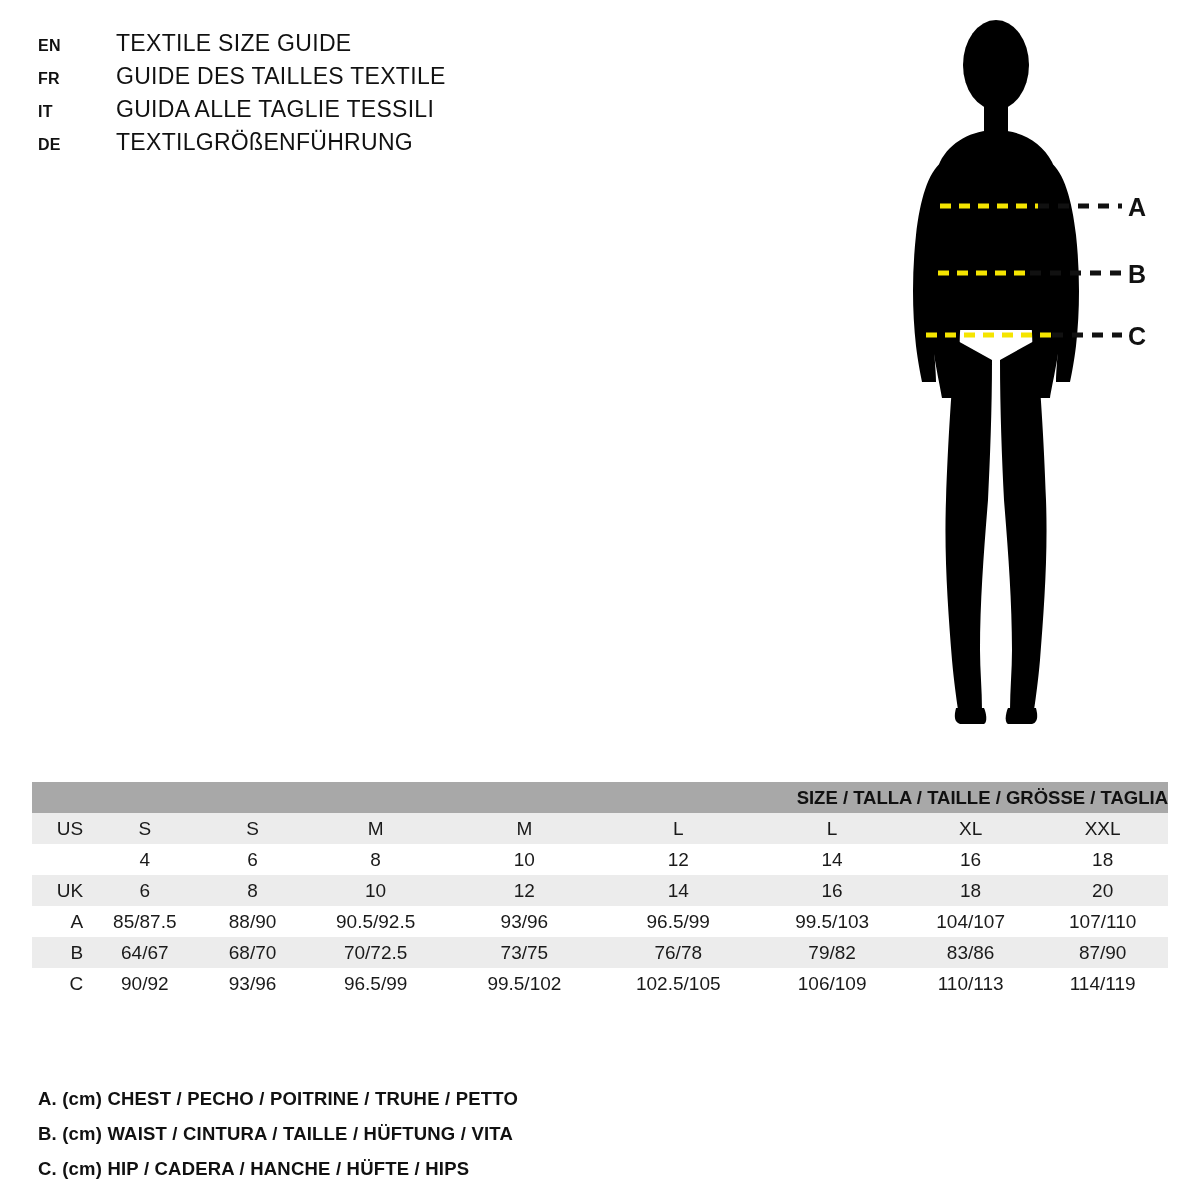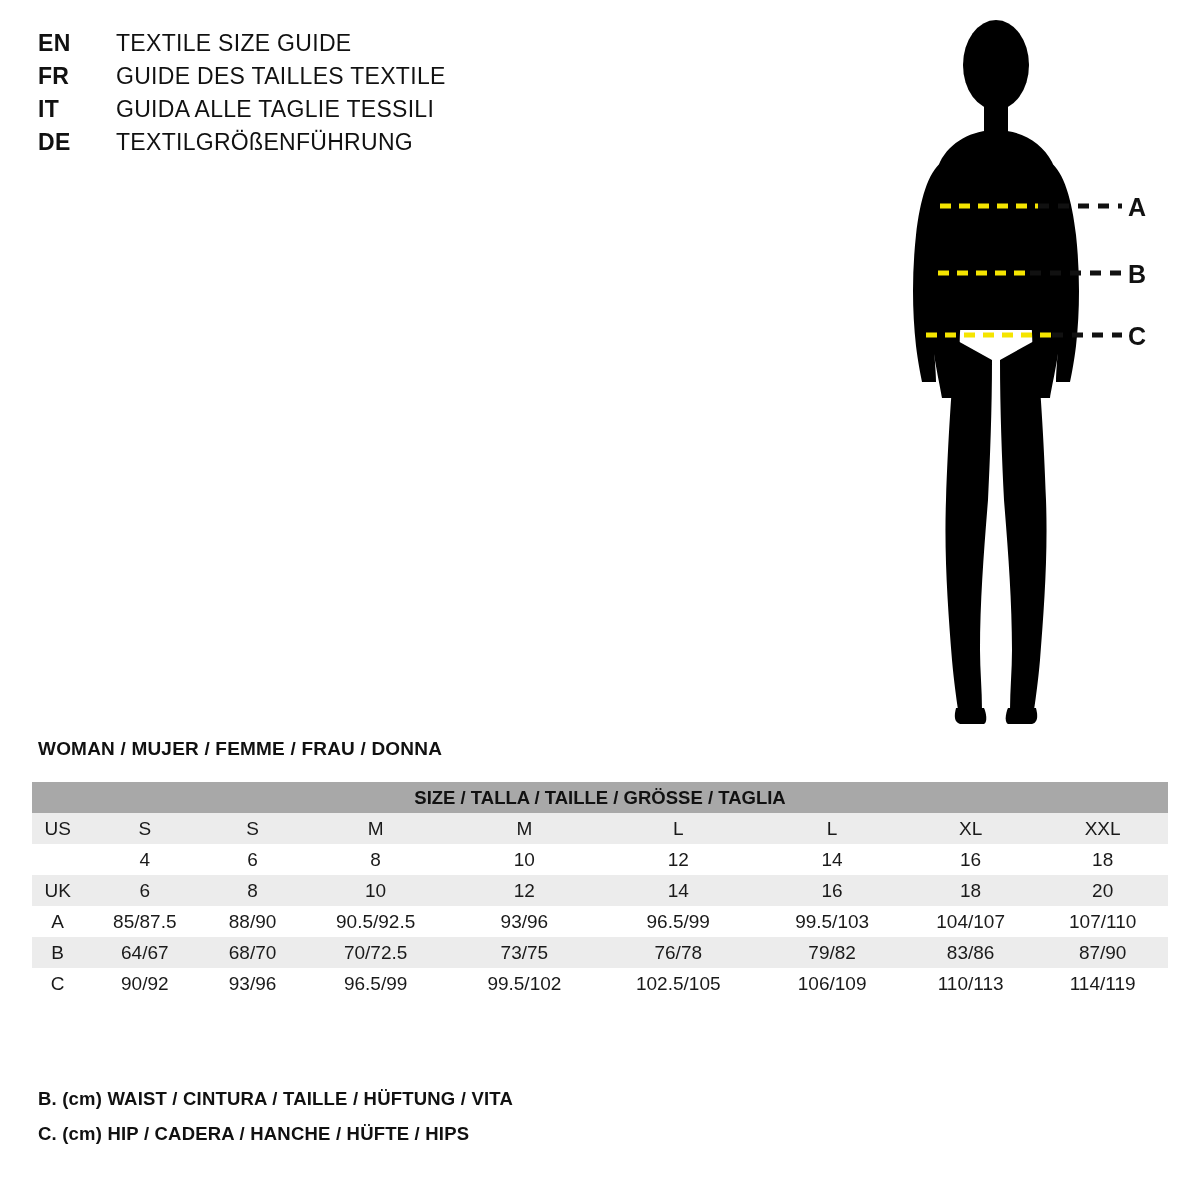--- a/index.html
+++ b/index.html
@@ -29,21 +29,21 @@
     width: 560px;
   }
   .lang-row {
     display: flex;
     align-items: baseline;
     height: 30px;
     margin-bottom: 3px;
   }
   .lang-code {
     width: 78px;
-    font-size: 23px;
+    font-size: 16px;
     font-weight: bold;
     letter-spacing: 0.3px;
     color: #111;
   }
   .lang-title {
     font-size: 23px;
     font-weight: normal;
     letter-spacing: 0.3px;
     color: #111;
     white-space: nowrap;
@@ -98,21 +98,21 @@
     background: #a8a8a8;
     color: #111;
     font-weight: bold;
     font-size: 18.5px;
     height: 30px;
   }
   .row-alt td { background: #ececec; }
   .row-plain td { background: #ffffff; }
   .label-cell {
     padding-left: 10px;
-    text-align: center;
+    text-align: right;
     white-space: nowrap;
   }
   .val-cell {
     text-align: center;
     white-space: nowrap;
   }
 
   
   .notes {
     position: absolute;
@@ -208,21 +208,20 @@
 
       <line x1="66" y1="325" x2="192" y2="325" stroke="#f5e500" stroke-width="5" stroke-dasharray="11 8" stroke-linecap="butt"></line>
       <line x1="192" y1="325" x2="262" y2="325" stroke="#111111" stroke-width="5" stroke-dasharray="11 9" stroke-linecap="butt"></line>
     </svg>
 
     <div class="measure-label" style="left:268px; top:183px;">A</div>
     <div class="measure-label" style="left:268px; top:250px;">B</div>
     <div class="measure-label" style="left:268px; top:312px;">C</div>
   </div>
 
-  <div class="section-title">WOMAN / MUJER / FEMME / FRAU / DONNA</div>
 
   <table class="size-table">
     <tbody>
       <tr class="hdr-row">
         <td class="label-cell" colspan="9">SIZE / TALLA / TAILLE / GRÖSSE / TAGLIA</td>
       </tr>
 
 
       <tr class="row-alt">
         <td class="label-cell">US</td>
@@ -292,17 +291,18 @@
         <td class="val-cell">99.5/102</td>
         <td class="val-cell">102.5/105</td>
         <td class="val-cell">106/109</td>
         <td class="val-cell">110/113</td>
         <td class="val-cell">114/119</td>
       </tr>
     </tbody>
   </table>
 
   <div class="notes">
+    <div class="note">A. (cm) CHEST / PECHO / POITRINE / TRUHE / PETTO</div>
     <div class="note">B. (cm) WAIST / CINTURA / TAILLE / HÜFTUNG / VITA</div>
     <div class="note">C. (cm) HIP / CADERA / HANCHE / HÜFTE / HIPS</div>
   </div>
 
 </div>
 
 </body></html>

